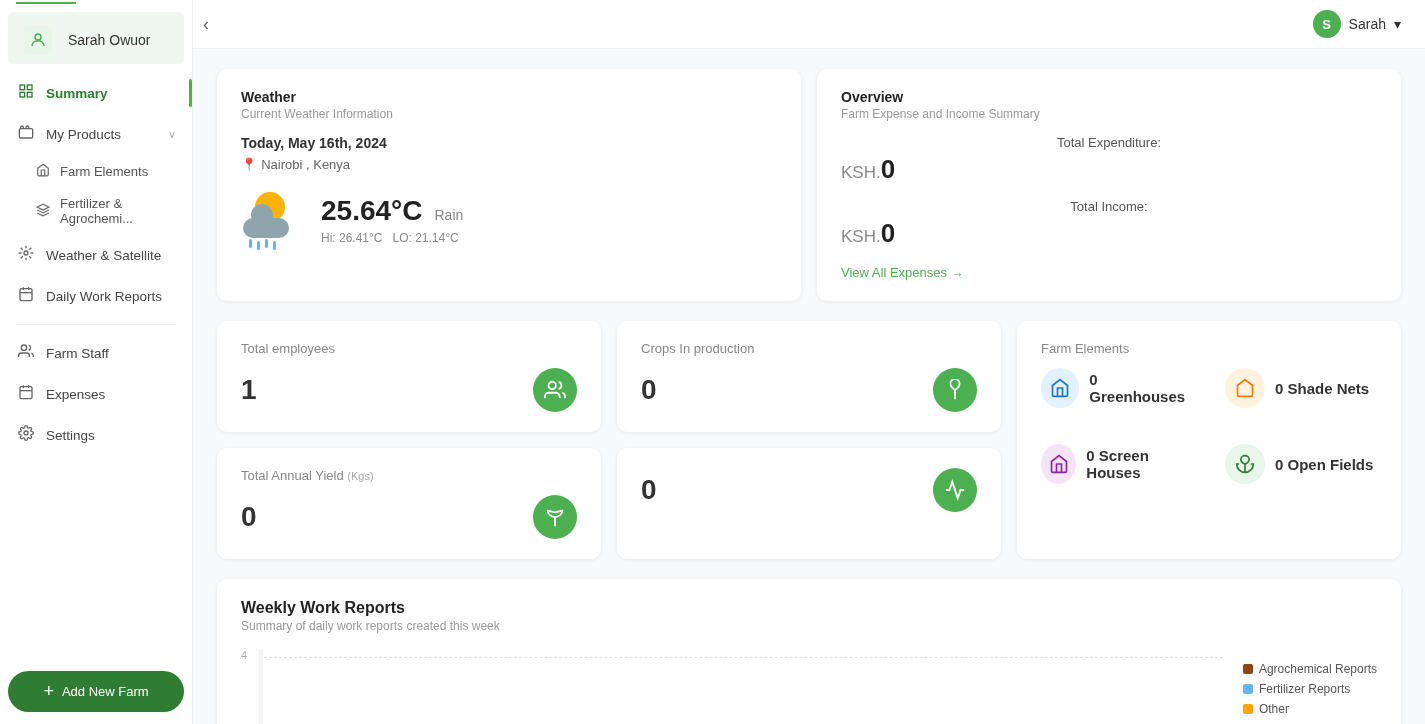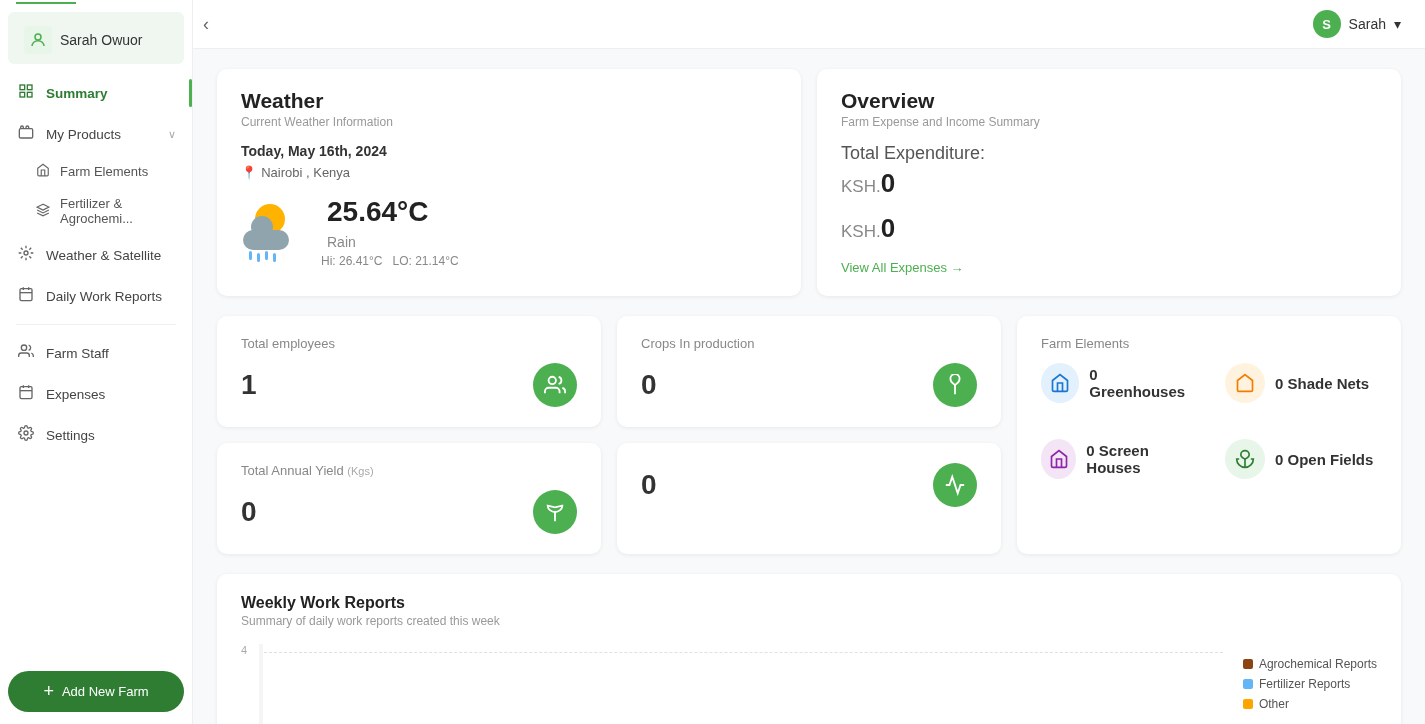--- a/index.html
+++ b/index.html
@@ -27,21 +27,21 @@
     .sidebar-logo span { color: #4caf50; }
     .sidebar-logo-underline {
       height: 2px;
       background: #4caf50;
       width: 60px;
       margin: 2px 16px 0 16px;
     }
     .sidebar-user {
       display: flex;
       align-items: center;
-      gap: 8px;
+      gap: 16px;
       padding: 14px 16px 10px 16px;
       font-size: 14px;
       font-weight: 500;
       color: #333;
       background: #f0f7f0;
       border-radius: 6px;
       margin: 8px 8px 4px 8px;
     }
     .sidebar-user .user-icon {
       width: 28px; height: 28px;
@@ -144,32 +144,32 @@
       grid-template-columns: 1fr 1fr;
       gap: 16px;
       margin-bottom: 20px;
     }
     .card {
       background: #fff;
       border-radius: 10px;
       padding: 20px 24px;
       box-shadow: 0 1px 4px rgba(0,0,0,0.07);
     }
-    .card-title { font-size: 21px; font-weight: 700; color: #222; margin-bottom: 2px; }
+    .card-title { font-size: 14px; font-weight: 700; color: #222; margin-bottom: 2px; }
     .card-subtitle { font-size: 12px; color: #999; margin-bottom: 14px; }
     .weather-date { font-size: 14px; font-weight: 700; color: #333; margin-bottom: 6px; }
     .weather-location { display: flex; align-items: center; gap: 4px; font-size: 13px; color: #666; margin-bottom: 16px; }
     .weather-main { display: flex; align-items: center; gap: 16px; }
     .weather-icon-area { width: 64px; height: 64px; position: relative; }
     .weather-temp-area { }
     .weather-temp { font-size: 28px; font-weight: 700; color: #222; }
     .weather-condition { font-size: 14px; color: #888; margin-left: 6px; }
     .weather-range { font-size: 12px; color: #888; margin-top: 4px; }
 
-    .overview-label { font-size: 18px; color: #555; margin-bottom: 4px; }
+    .overview-label { font-size: 13px; color: #555; margin-bottom: 4px; text-align: center; }
     .overview-amount { font-size: 22px; font-weight: 700; color: #222; margin-bottom: 14px; }
     .overview-amount .ksh { font-size: 17px; font-weight: 400; color: #888; }
     .view-expenses { font-size: 13px; color: #4caf50; cursor: pointer; text-decoration: none; display: inline-flex; align-items: center; gap: 4px; }
     .stat-card {
       background: #fff;
       border-radius: 10px;
       padding: 20px 24px;
       box-shadow: 0 1px 4px rgba(0,0,0,0.07);
     }
     .stat-label { font-size: 13px; color: #888; margin-bottom: 12px; }
@@ -369,40 +369,41 @@
 
             <div style="position:absolute; bottom:14px; left:2px; width:46px; height:20px; background:#90a4ae; border-radius:10px;"></div>
             <div style="position:absolute; bottom:26px; left:10px; width:22px; height:22px; background:#90a4ae; border-radius:50%;"></div>
 
             <div style="position:absolute; bottom:4px; left:8px; width:3px; height:9px; background:#64b5f6; border-radius:2px;"></div>
             <div style="position:absolute; bottom:2px; left:16px; width:3px; height:9px; background:#64b5f6; border-radius:2px;"></div>
             <div style="position:absolute; bottom:4px; left:24px; width:3px; height:9px; background:#64b5f6; border-radius:2px;"></div>
             <div style="position:absolute; bottom:2px; left:32px; width:3px; height:9px; background:#64b5f6; border-radius:2px;"></div>
           </div>
           <div class="weather-temp-area">
-            <div style="display:flex; align-items:baseline; gap:6px;flex-direction:column;">
+            <div style="display:flex; align-items:baseline; gap:6px;">
               <span class="weather-temp">25.64°C</span>
               <span class="weather-condition">Rain</span>
             </div>
             <div class="weather-range">
               <span>Hi: 26.41°C</span>
               &nbsp;
               <span>LO: 21.14°C</span>
             </div>
           </div>
         </div>
       </div>
 
       <div class="card">
         <div class="card-title">Overview</div>
         <div class="card-subtitle">Farm Expense and Income Summary</div>
         <div class="overview-label">Total Expenditure:</div>
         <div class="overview-amount">
           <span class="ksh">KSH.</span><span style="font-size:26px;">0</span>
         </div>
+        <div class="overview-label">Total Income:</div>
         <div class="overview-amount">
           <span class="ksh">KSH.</span><span style="font-size:26px;">0</span>
         </div>
         <a class="view-expenses">View All Expenses →</a>
       </div>
     </div>
 
     <div style="display:grid; grid-template-columns: 1fr 1fr 1fr; gap:16px; margin-bottom:20px;">
 
       <div class="stat-card">

